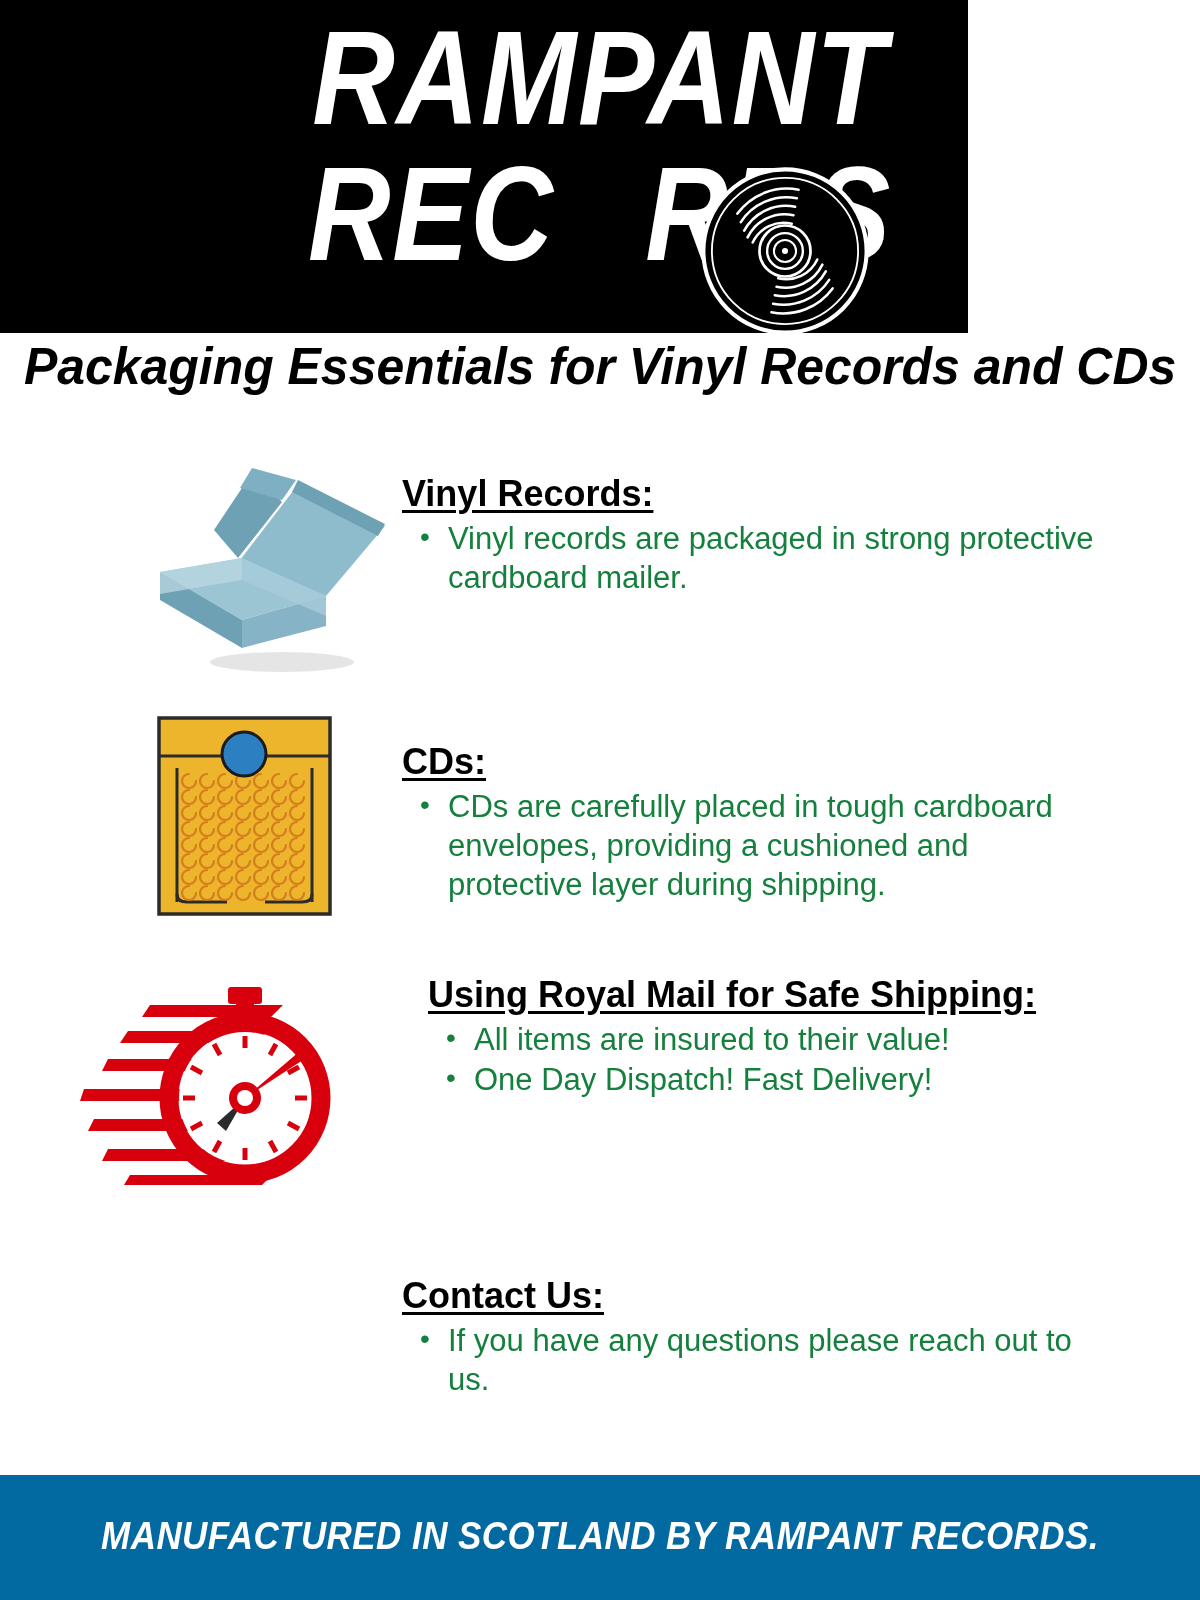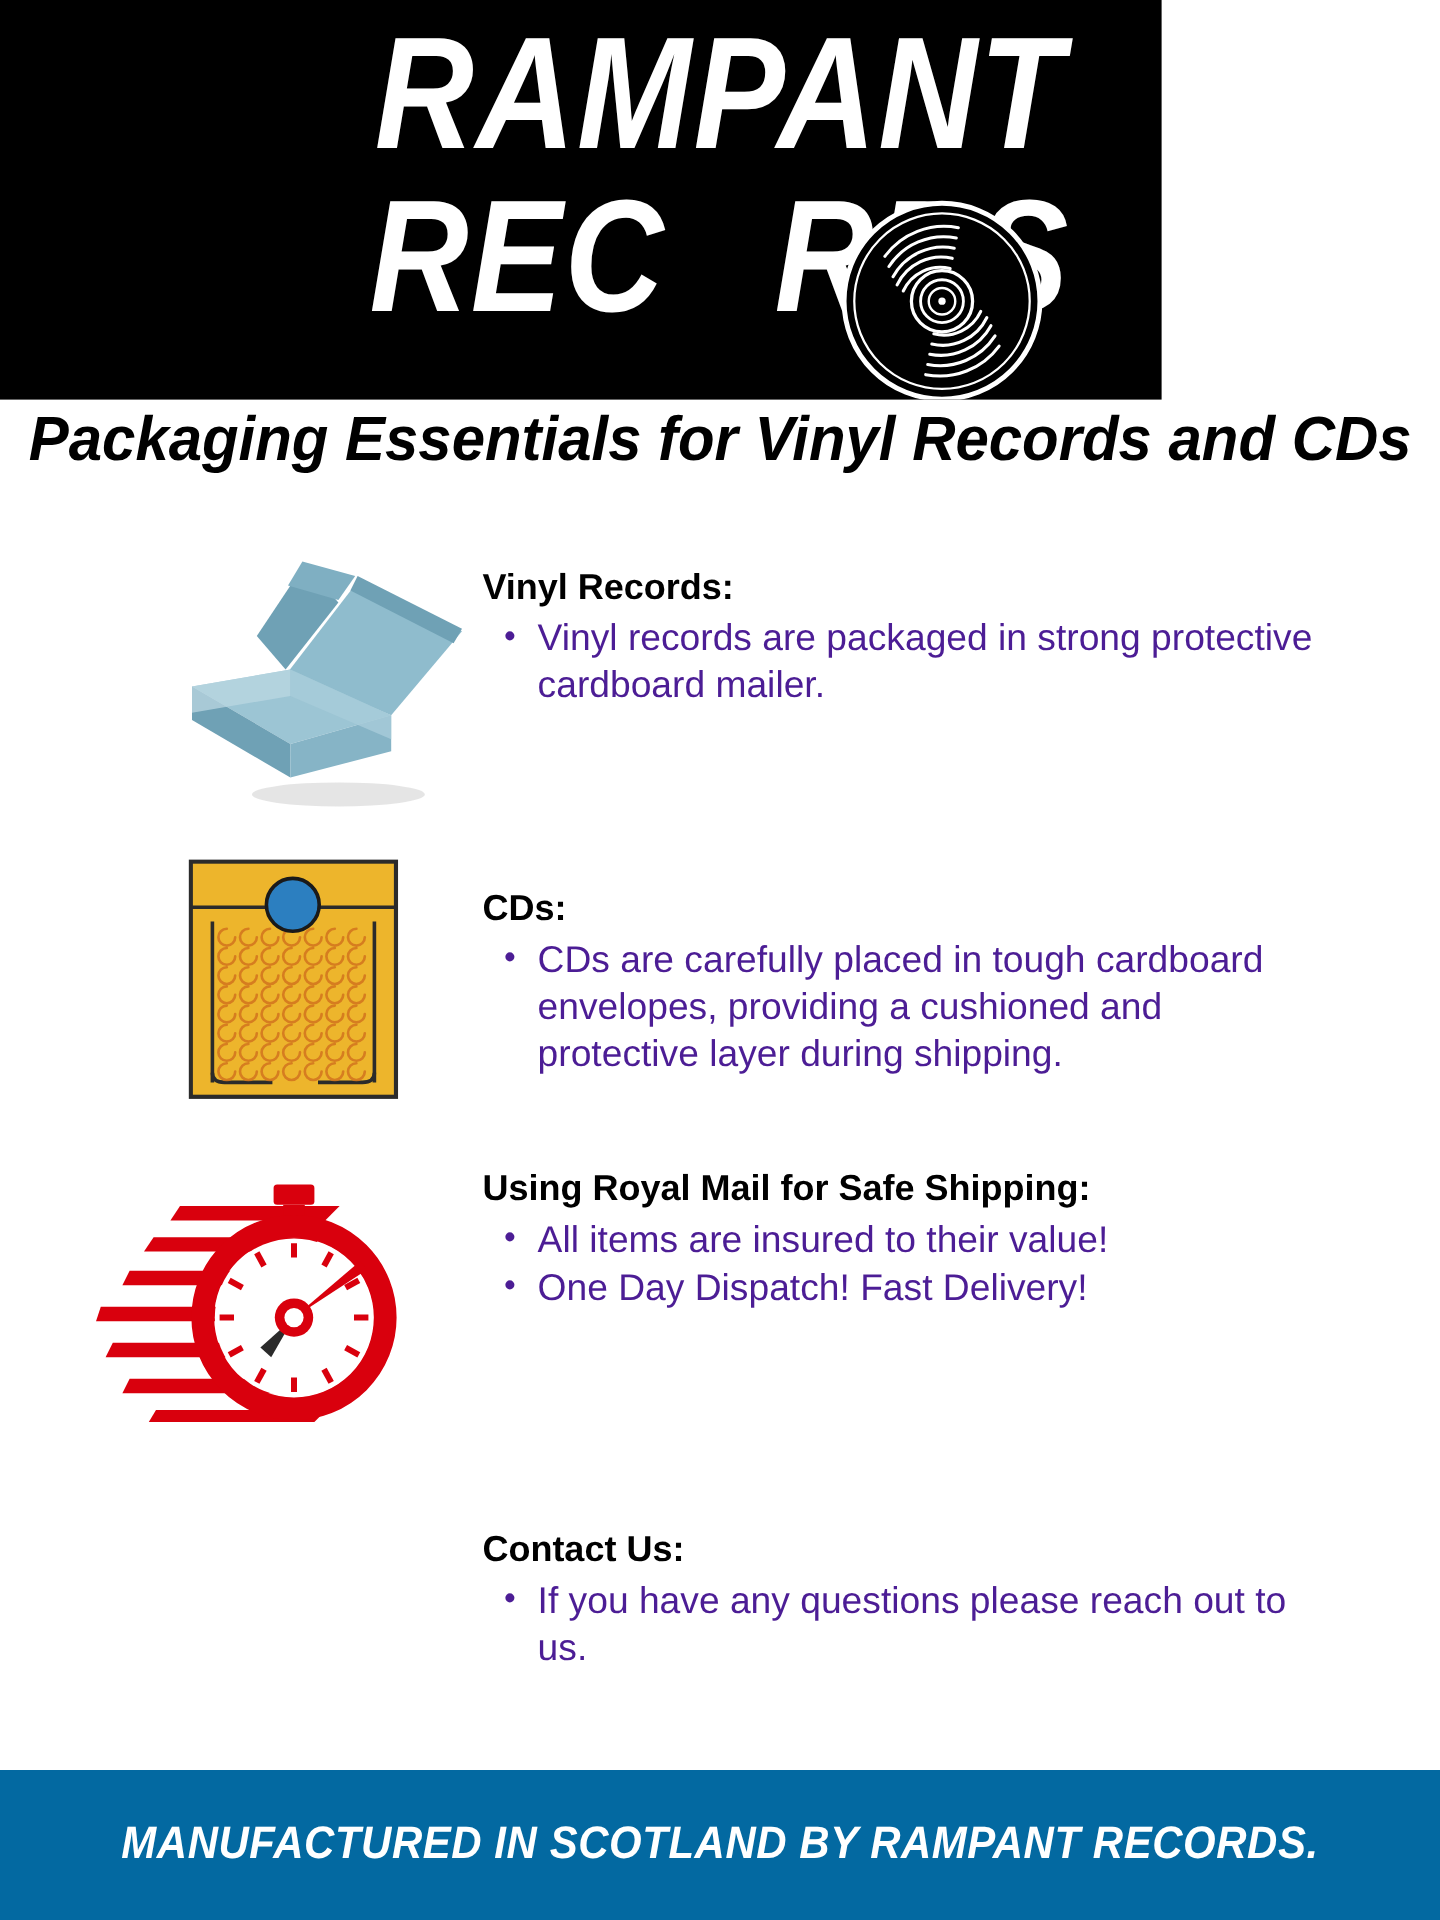--- a/index.html
+++ b/index.html
@@ -84,38 +84,39 @@
     left: 0; top: 0;
   }
   .sec-text {
     position: absolute;
     left: 402px;
     width: 700px;
   }
   .sec-heading {
     font-family: "Liberation Sans Narrow", "Liberation Sans", sans-serif;
     font-weight: 700;
-    font-size: 30px;
+    font-size: 36px;
+    text-decoration: underline;
     text-underline-offset: 4px;
     line-height: 1.2;
     margin: 0 0 4px 0;
     color: #000000;
   }
   .sec-list {
     margin: 0;
     padding: 0 0 0 46px;
     list-style: none;
   }
   .sec-list li {
     position: relative;
     font-family: "Liberation Sans Narrow", "Liberation Sans", sans-serif;
     font-weight: 400;
     font-size: 31px;
     line-height: 1.26;
-    color: #4c1d95;
+    color: #15803d;
     margin-bottom: 1px;
   }
   .sec-list li::before {
     content: "\2022";
     position: absolute;
     left: -28px;
     top: 0;
     font-size: 28px;
     line-height: 1.26;
   }
@@ -327,21 +328,21 @@
         <line x1="113" y1="102" x2="124" y2="108"></line>
         <line x1="136" y1="79" x2="142" y2="90"></line>
       </g>
 
       <path d="M 167 133 L 222 86 L 228 93 Z" fill="#D9000D"></path>
       <path d="M 167 133 L 139 158 L 148 166 Z" fill="#2b2b2b"></path>
       <circle cx="167" cy="133" r="16" fill="#D9000D"></circle>
       <circle cx="167" cy="133" r="8" fill="#ffffff"></circle>
     </svg>
   </div>
-  <div class="sec-text" style="top:18px;">
+  <div class="sec-text" style="top:18px;margin-left:26px;">
     <div class="sec-heading">Using Royal Mail for Safe Shipping:</div>
     <ul class="sec-list">
       <li>All items are insured to their value!</li>
       <li>One Day Dispatch! Fast Delivery!</li>
     </ul>
   </div>
 </div>
 
 <div class="section" style="top:1218px;height:195px;">
   <div class="sec-text" style="top:56px;">

